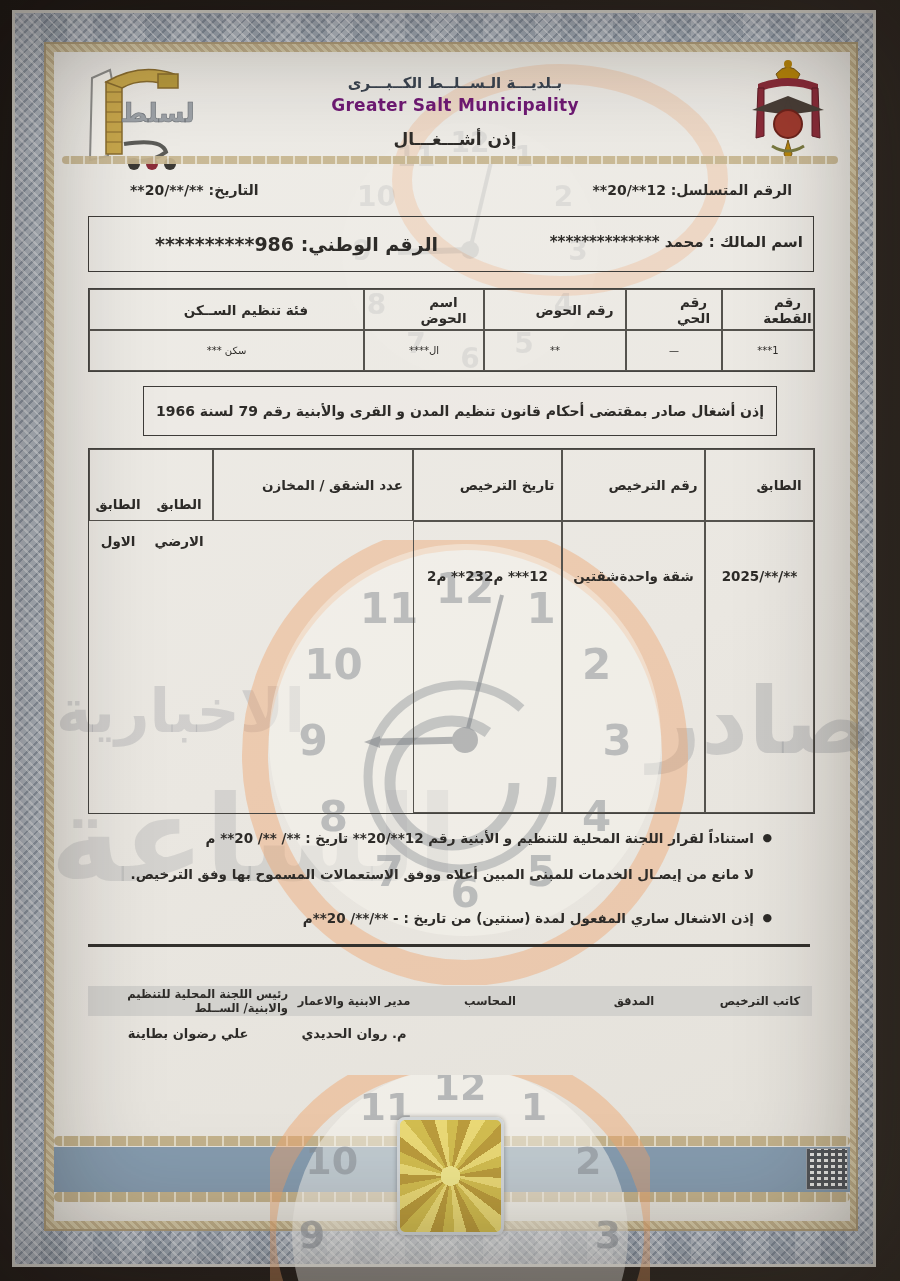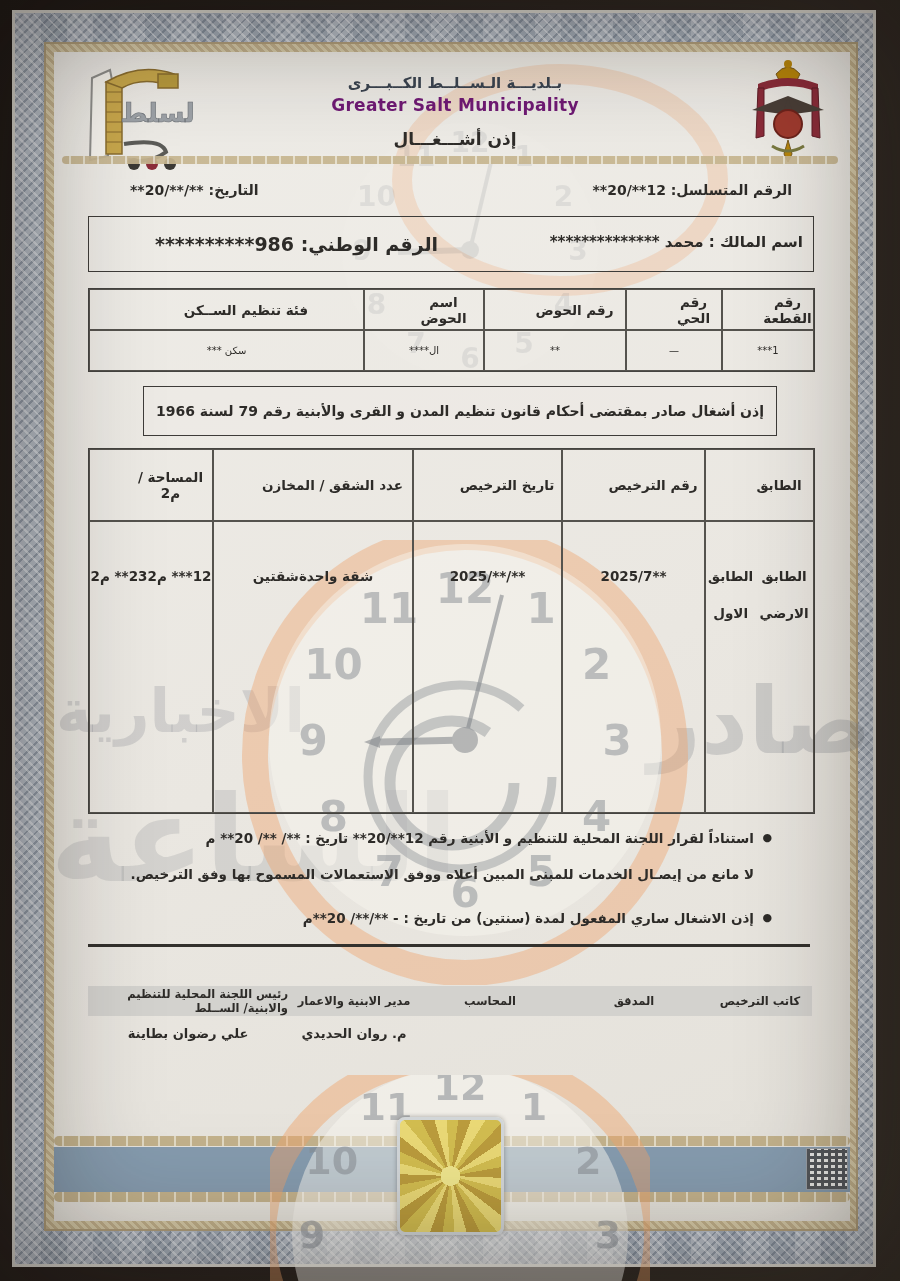--- a/index.html
+++ b/index.html
@@ -220,26 +220,24 @@
   <div class="cell-v rtl">سكن ***</div>
 </div>
 
 <div class="abs statement-box rtl" style="left:143px;top:386px;width:632px;height:48px;">إذن أشغال صادر بمقتضى  أحكام قانون  تنظيم المدن و القرى والأبنية رقم 79 لسنة 1966</div>
 
 <div class="abs tbl" style="left:88px;top:448px;width:725px;grid-template-columns:109px 143px 149px 200px 1fr;grid-template-rows:72px 292px;">
   <div class="cell-h">الطابق</div>
   <div class="cell-h">رقم الترخيص</div>
   <div class="cell-h">تاريخ  الترخيص</div>
   <div class="cell-h">عدد الشقق / المخازن</div>
-  <div class="cell-h">المساحة / م2</div>
   <div class="cell-body rtl">
     <div>الطابق الارضي</div>
     <div>الطابق الاول</div>
   </div>
-  <div class="cell-body" dir="ltr">2025/7**</div>
   <div class="cell-body" dir="ltr">2025/**/**</div>
   <div class="cell-body rtl">
     <div>شقة واحدة</div>
     <div>شقتين</div>
   </div>
   <div class="cell-body rtl">
     <div>12*** م2</div>
     <div>23** م2</div>
   </div>
 </div>

